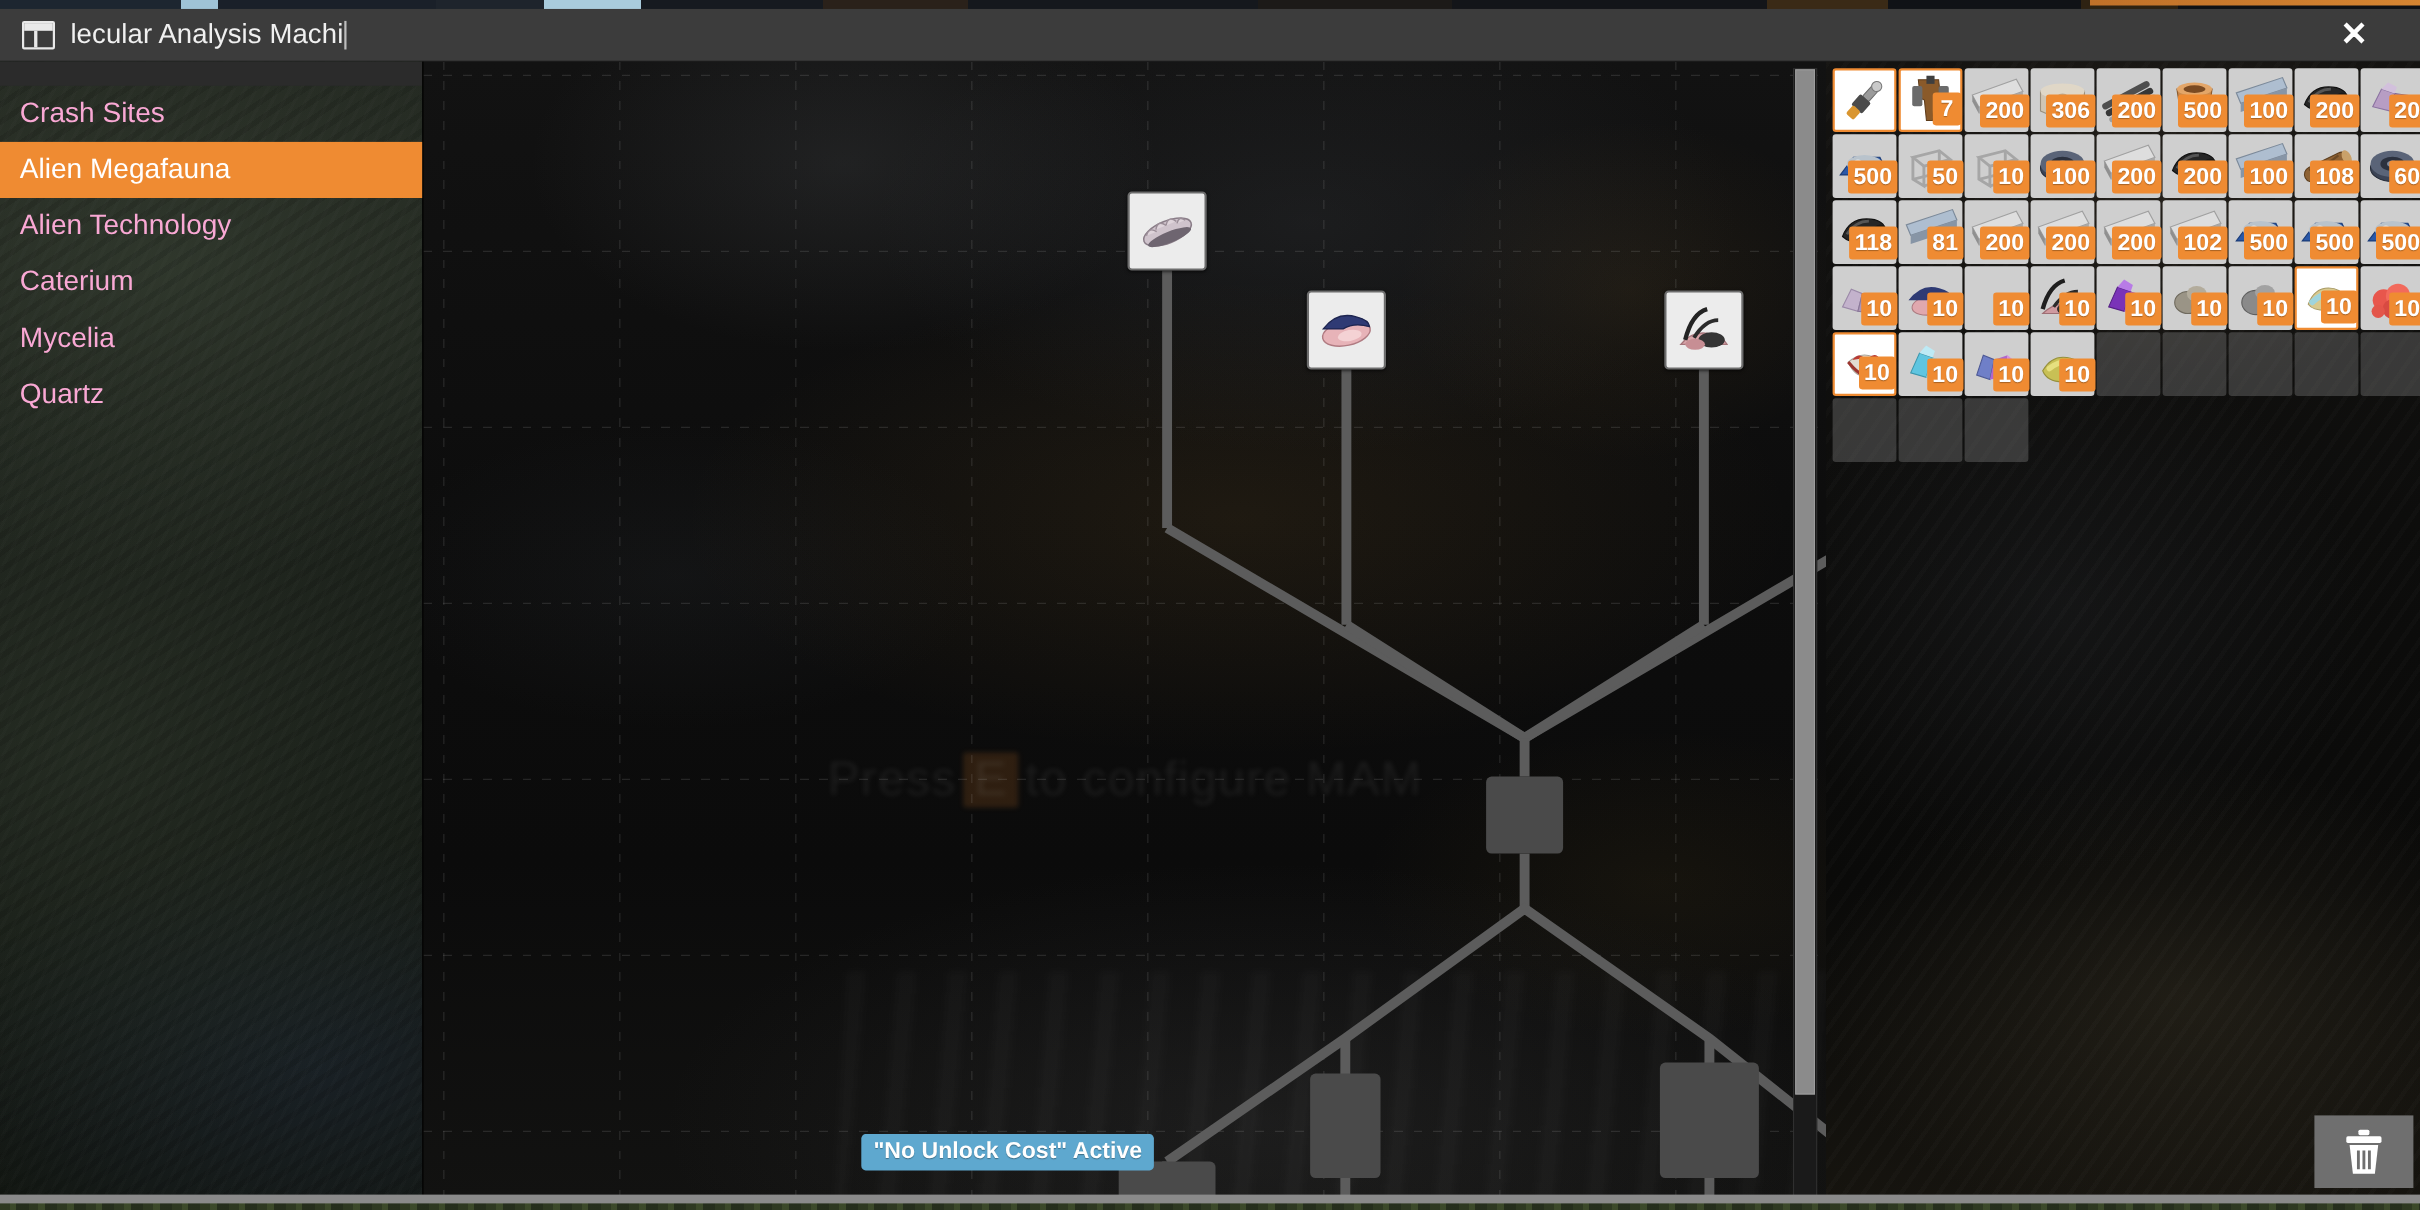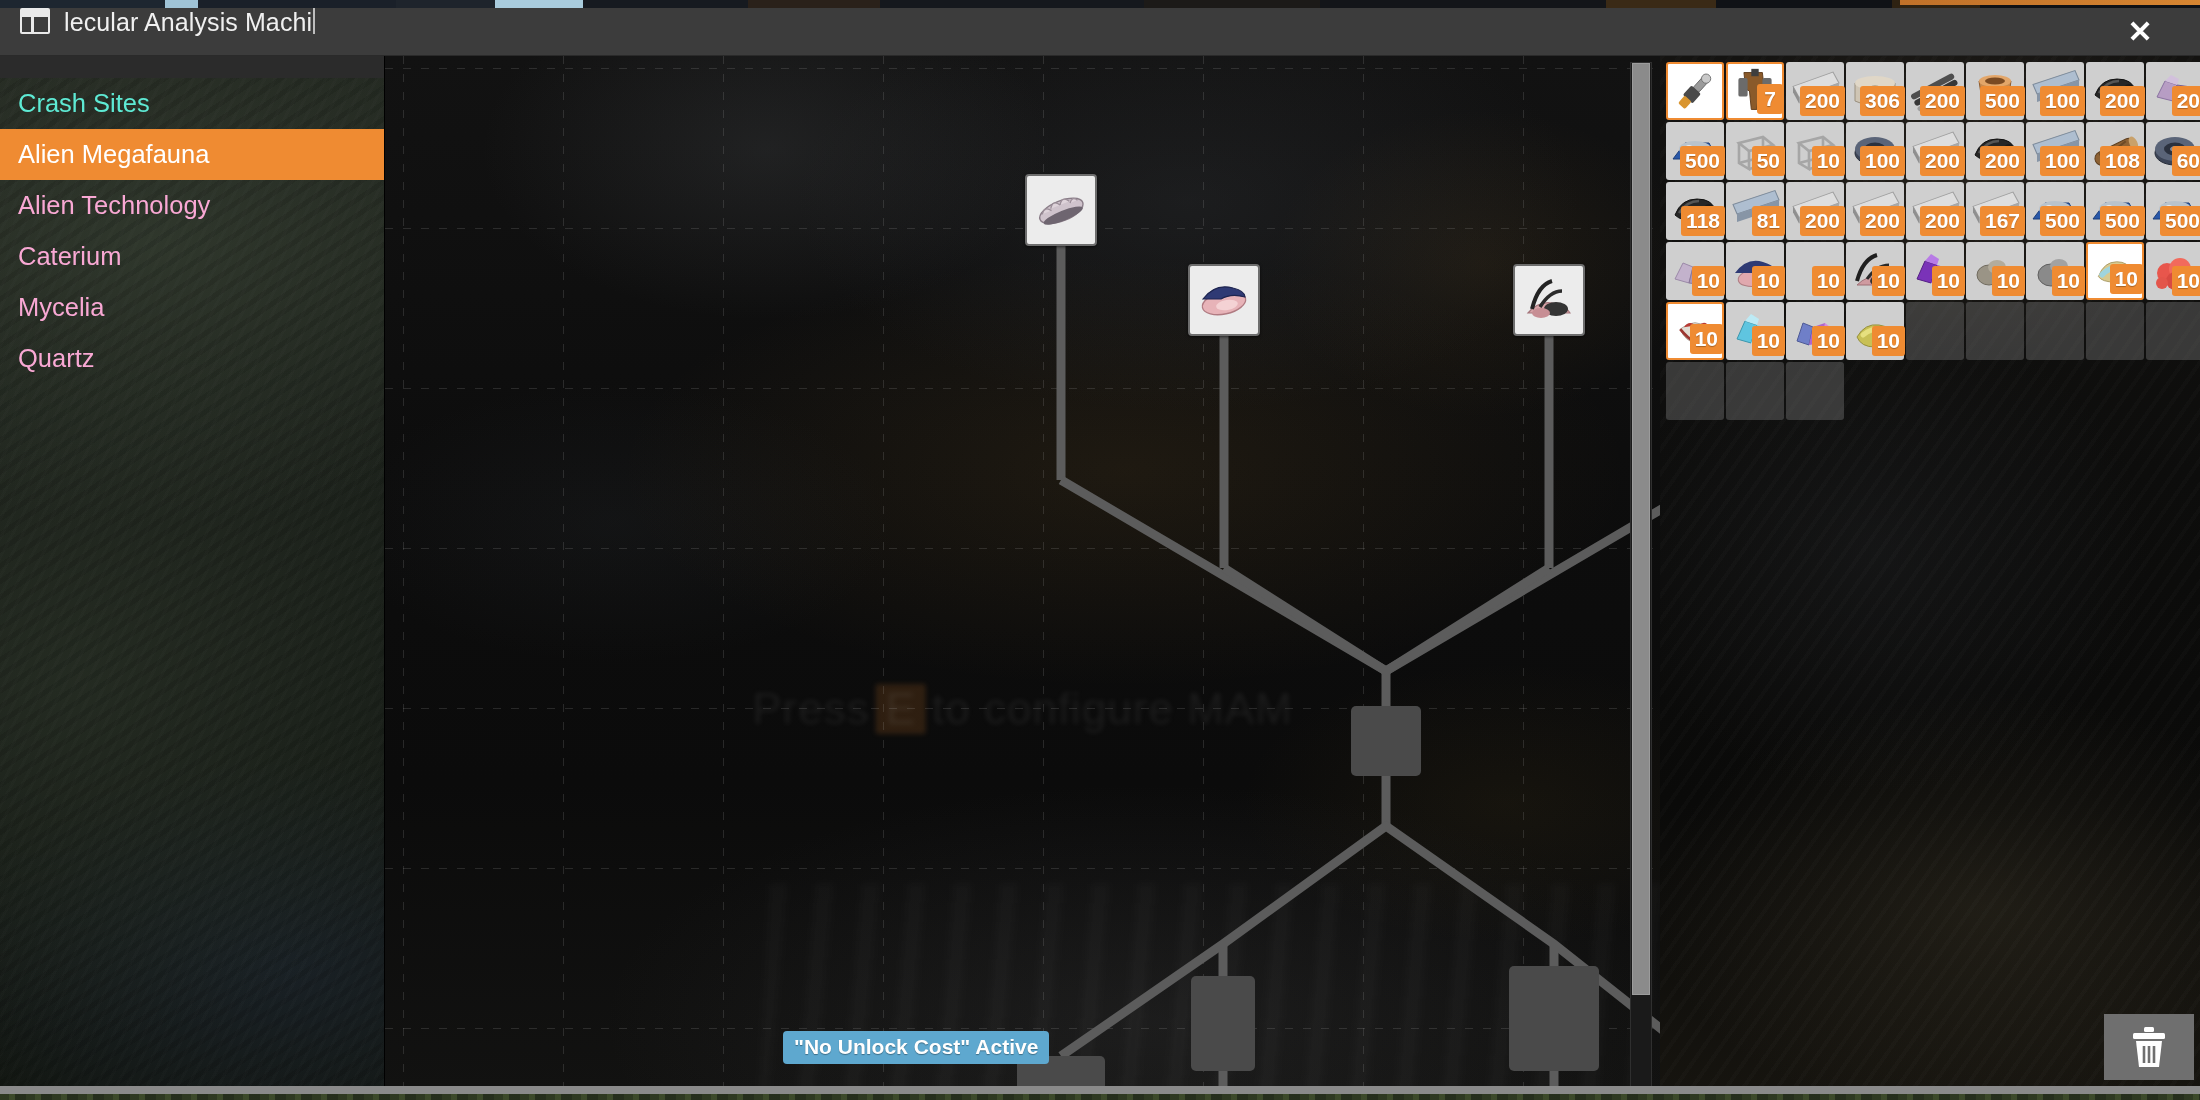--- a/index.html
+++ b/index.html
@@ -32,21 +32,21 @@
 
   
   #window {
     position:absolute; left:0; top:8px; width:2200px; height:1086px;
     z-index:2; overflow:hidden;
   }
 
   
   #titlebar {
     position:relative; height:48px; background:#3c3c3c;
-    display:flex; align-items:flex-start;
+    display:flex; align-items:center;
     border-bottom:1px solid #2a2a2a;
   }
   .tb-icon {
     width:30px; height:26px; margin-left:20px; margin-right:14px;
     border:2.5px solid #e9e9e9; border-radius:2px;
     position:relative; flex:none;
   }
   .tb-icon::before{
     content:""; position:absolute; left:0; top:0; right:0; height:7px;
     background:#e9e9e9;
@@ -94,21 +94,21 @@
   #sidebar .sb-head{
     position:absolute; left:0; top:0; right:0; height:22px;
     background:#2b2b2b;
   }
   #nav { position:relative; z-index:3; padding-top:22px; }
   .nav-item {
     height:51px; display:flex; align-items:center;
     padding-left:18px; color:#f9a8d4; font-size:25.5px;
     cursor:pointer; user-select:none; white-space:nowrap;
   }
-  .nav-item.disabled { color:#5eead4; cursor:default; }
+  .nav-item.disabled { color:#f9a8d4; cursor:default; }
   .nav-item.active {
     background:#ef8b32; color:#ffffff;
   }
 
   
   #tree {
     position:relative; flex:1; overflow:hidden;
     background:#0c0c0b;
     border-left:1px solid #000;
   }
@@ -647,21 +647,21 @@
           <div class="slot filled">
             <div class="glyph">
               <svg viewBox="0 0 52 52">
                 <g transform="skewY(-9)">
                   <path d="M4,22 L44,14 L50,26 L10,34 Z" fill="#dedede" stroke="#a0a0a0"></path>
                   <path d="M4,22 L10,34 L10,40 L4,28 Z" fill="#8f8f8f"></path>
                   <path d="M10,34 L50,26 L50,32 L10,40 Z" fill="#a8a8a8"></path>
                 </g>
               </svg>
             </div>
-            <div class="qty">167</div>
+            <div class="qty">102</div>
           </div>
           <div class="slot filled">
             <div class="glyph">
               <svg viewBox="0 0 52 52">
                 <path d="M4,34 L16,18 L40,18 L48,34 Z" fill="#2a58a8" stroke="#1b3c78"></path>
                 <ellipse cx="26" cy="24" rx="16" ry="8" fill="#b9c3cc"></ellipse>
                 <circle cx="20" cy="24" r="4" fill="#e2e8ee"></circle>
                 <circle cx="31" cy="26" r="4.5" fill="#cfd7de"></circle>
               </svg>
             </div>

